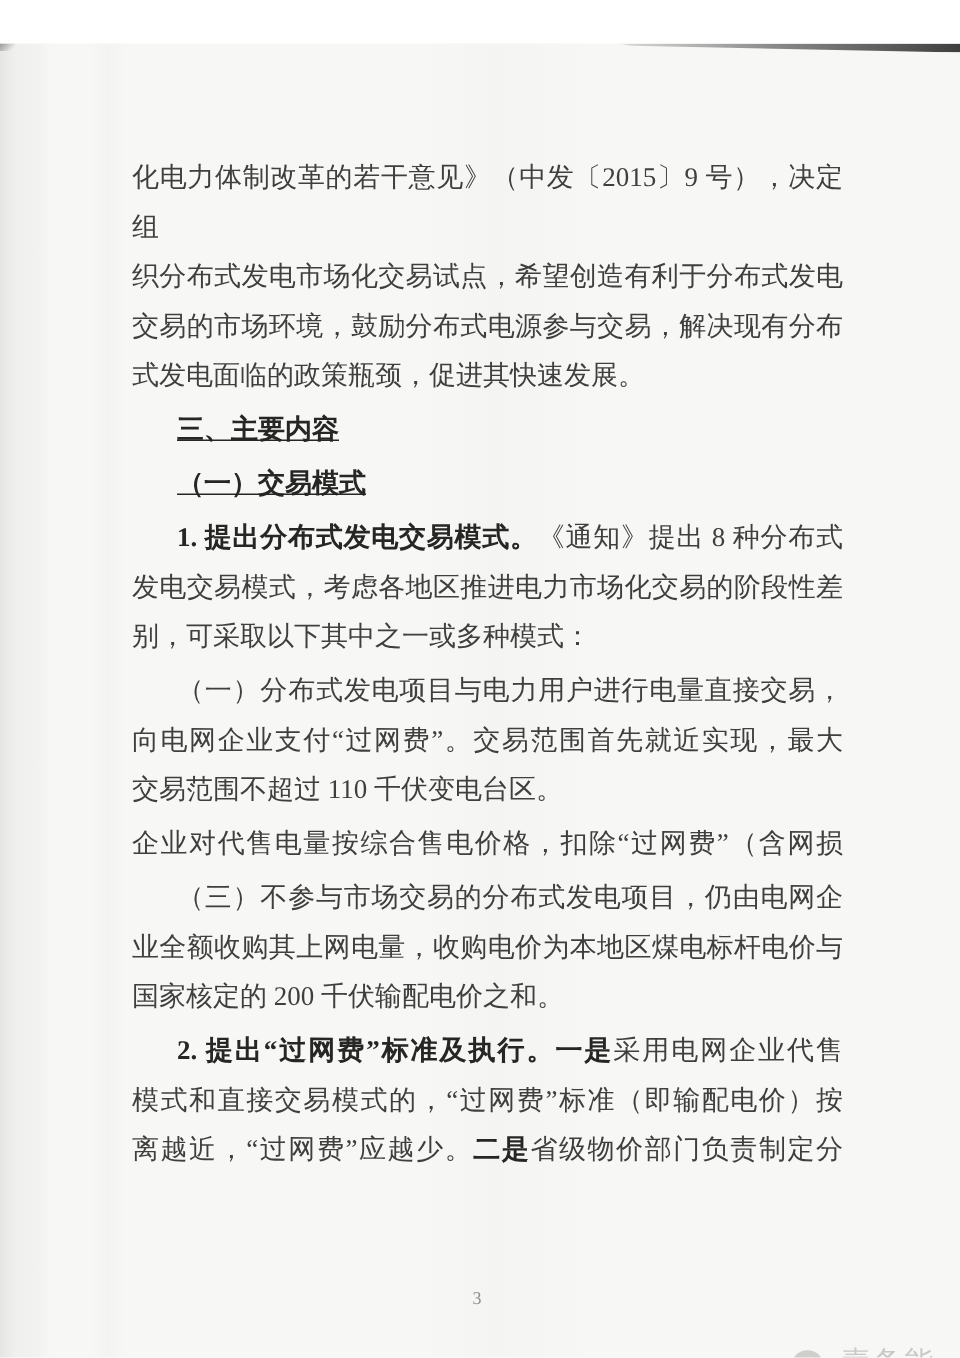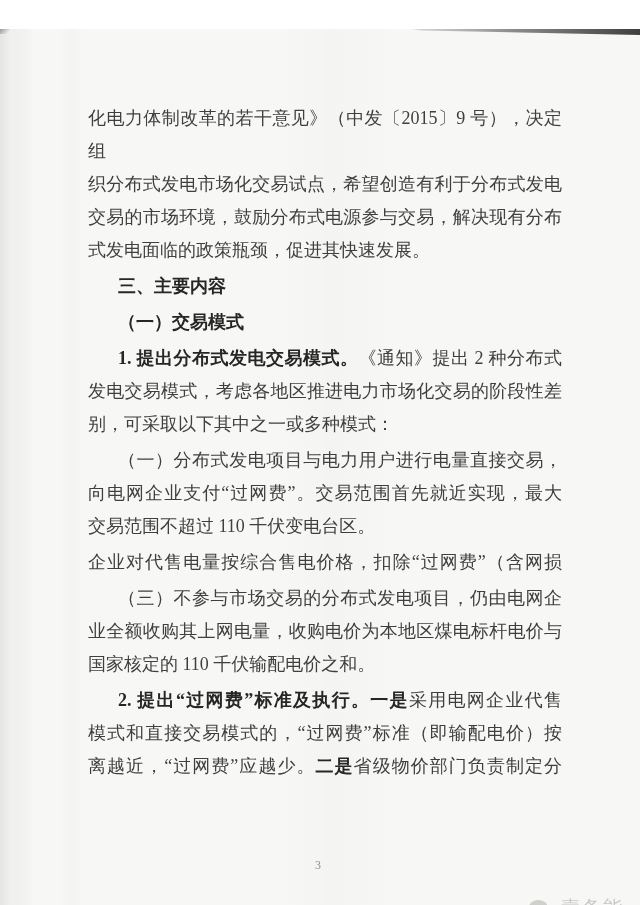--- a/index.html
+++ b/index.html
@@ -30,21 +30,21 @@
     position:absolute;left:88px;top:73px;width:474px;
     font-size:18px;line-height:33px;color:#3f3f3e;
     text-align:justify;
   }
   .para{margin:0 0 3px 0;}
   .para.heading{margin:3px 0;}
   .line{text-align:justify;text-align-last:justify;}
   .line.last{text-align-last:left;}
   .line.indent{text-indent:30px;}
   .b{font-weight:bold;color:#262625;}
-  .heading .line{font-weight:bold;color:#262625;}
+  .heading .line{font-weight:bold;color:#262625;text-decoration:underline;}
   .pageno{
     position:absolute;left:88px;top:829px;width:460px;
     text-align:center;font-size:12px;color:#8d8d8b;
     font-family:"Liberation Serif", serif;
   }
   .watermark{
     position:absolute;right:16px;bottom:13px;
     display:flex;align-items:flex-end;gap:5px;
     color:#c8c8c6;font-size:19px;letter-spacing:2px;
     font-family:"Liberation Sans", sans-serif;
@@ -66,36 +66,36 @@
         <div class="line"><span>交易的市场环境，鼓励分布式电源参与交易，解决现有分布</span></div>
         <div class="line last"><span>式发电面临的政策瓶颈，促进其快速发展。</span></div>
       </div>
       <div class="para heading">
         <div class="line last indent"><span class="b">三、主要内容</span></div>
       </div>
       <div class="para heading">
         <div class="line last indent"><span class="b">（一）交易模式</span></div>
       </div>
       <div class="para">
-        <div class="line indent"><span class="b">1. 提出分布式发电交易模式。</span><span>《通知》提出 2 种分布式</span></div>
+        <div class="line indent"><span class="b">1. 提出分布式发电交易模式。</span><span>《通知》提出 8 种分布式</span></div>
         <div class="line"><span>发电交易模式，考虑各地区推进电力市场化交易的阶段性差</span></div>
         <div class="line last"><span>别，可采取以下其中之一或多种模式：</span></div>
       </div>
       <div class="para">
         <div class="line indent"><span>（一）分布式发电项目与电力用户进行电量直接交易，</span></div>
         <div class="line"><span>向电网企业支付“过网费”。交易范围首先就近实现，最大</span></div>
         <div class="line last"><span>交易范围不超过 110 千伏变电台区。</span></div>
       </div>
       <div class="para">
         <div class="line"><span>企业对代售电量按综合售电价格，扣除“过网费”（含网损</span></div>
       </div>
       <div class="para">
         <div class="line indent"><span>（三）不参与市场交易的分布式发电项目，仍由电网企</span></div>
         <div class="line"><span>业全额收购其上网电量，收购电价为本地区煤电标杆电价与</span></div>
-        <div class="line last"><span>国家核定的 110 千伏输配电价之和。</span></div>
+        <div class="line last"><span>国家核定的 200 千伏输配电价之和。</span></div>
       </div>
       <div class="para">
         <div class="line indent"><span class="b">2. 提出“过网费”标准及执行。一是</span><span>采用电网企业代售</span></div>
         <div class="line"><span>模式和直接交易模式的，“过网费”标准（即输配电价）按</span></div>
         <div class="line"><span>离越近，“过网费”应越少。</span><span class="b">二是</span><span>省级物价部门负责制定分</span></div>
       </div>
     </div>
 
   <div class="pageno">3</div>
 

